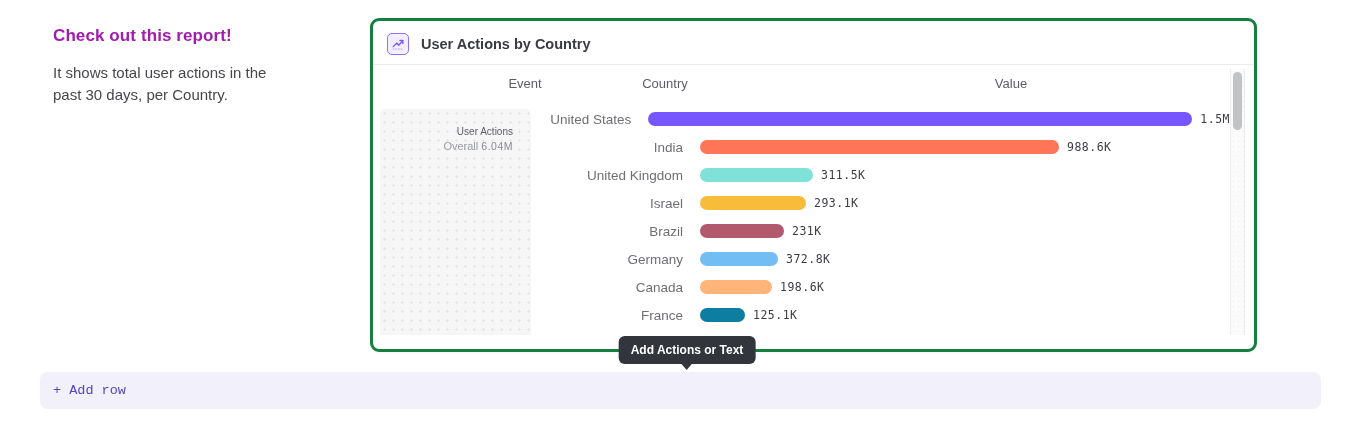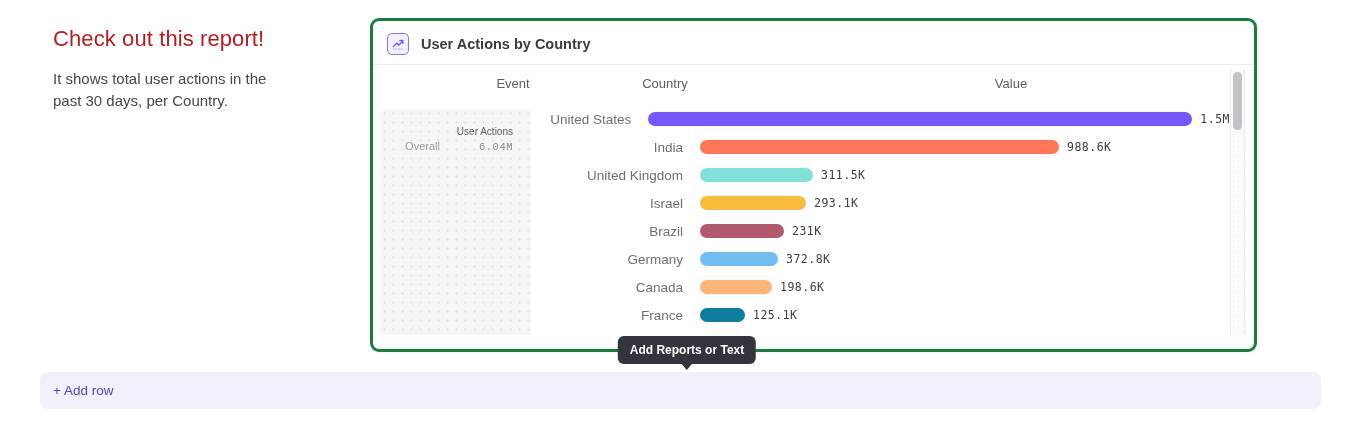--- a/index.html
+++ b/index.html
@@ -2,52 +2,52 @@
 <html><head>
 <meta charset="utf-8">
 <style>
   * { margin:0; padding:0; box-sizing:border-box; }
   html,body { width:1349px; height:436px; background:#ffffff; overflow:hidden;
               font-family:"Liberation Sans", sans-serif; }
   .page { position:relative; width:1349px; height:436px; background:#fff; }
 
   
   .intro { position:absolute; left:53px; top:26px; width:250px; }
-  .intro h1 { font-size:22px; font-weight:400; color:#b91c1c; letter-spacing:0.1px; }
+  .intro h1 { font-size:17px; font-weight:700; color:#a21caf; letter-spacing:0.1px; }
   .intro p { margin-top:16px; font-size:15px; line-height:1.47; color:#45474a; width:238px; }
 
   
   .report-card { position:absolute; left:370px; top:18px; width:887px; height:334px;
                  background:#fff; border:3px solid #15803d; border-radius:9px;
                  box-shadow:0 1px 2px rgba(0,0,0,0.03); }
   .card-header { padding:12px 14px 9px 14px; border-bottom:1px solid #ececee; }
   .title-row { display:flex; align-items:center; gap:12px; }
   .report-icon { display:inline-flex; align-items:center; justify-content:center;
                  width:22px; height:22px; background:#f3efff; border:1px solid #8f70ff;
                  border-radius:5px; }
   .card-title { font-size:14.5px; font-weight:700; color:#3a3b3e; }
   .card-subtitle { margin-top:5px; font-size:12.5px; color:#95969a; }
 
   .card-body { position:relative; height:270px; overflow:hidden;
                border-radius:0 0 9px 9px; }
   .col-header { position:absolute; top:11px; transform:translateX(-50%);
                 font-size:13px; color:#5d5e62; }
-  .col-event   { left:140px; }
+  .col-event   { left:152px; }
   .col-country { left:292px; }
   .col-value   { left:638px; }
 
   .event-cell { position:absolute; left:7px; top:44px; width:151px; bottom:0;
                 background-color:#f6f6f7;
                 background-image:radial-gradient(circle,#e6e6e8 1px,transparent 1.2px);
                 background-size:9px 9px;
                 border-radius:6px 6px 0 0; text-align:right; padding:17px 18px 0 0; }
   .event-name { font-size:10px; color:#606165; }
   .event-overall { margin-top:3px; font-size:11px; color:#9b9ca0; }
-  .event-overall .mono { font-family:Liberation Mono, monospace;
-                         color:#8a8b8f; letter-spacing:0.5px; font-size:10.5px;margin-left:36px; }
+  .event-overall .mono { font-family:Liberation Sans, sans-serif;
+                         color:#8a8b8f; letter-spacing:0.5px; font-size:10.5px; }
 
   .rows { position:absolute; left:0; top:40px; right:24px; }
   .chart-row { height:28px; display:flex; align-items:center; }
   .country-label { width:310px; text-align:right; font-size:13.5px; color:#6e6f73;
                    white-space:nowrap; }
   .bar { height:14px; border-radius:7px; margin-left:17px; flex:0 0 auto; }
   .value-label { margin-left:8px; font-family:"DejaVu Sans Mono","Liberation Mono",monospace;
                  font-size:11.5px; color:#3c3d40; letter-spacing:0.5px; white-space:nowrap; }
 
   .scroll-gutter { position:absolute; right:9px; top:4px; bottom:0; width:15px;
@@ -62,21 +62,21 @@
   .tooltip { position:absolute; left:687px; top:336px; transform:translateX(-50%);
              background:#32353c; color:#ffffff; font-size:12px; font-weight:700;
              padding:7px 12px; border-radius:6px; white-space:nowrap; z-index:5; }
   .tooltip-arrow { position:absolute; left:50%; bottom:-6px; margin-left:-6px;
                    width:0; height:0; border-left:6px solid transparent;
                    border-right:6px solid transparent; border-top:7px solid #32353c; }
 
   
   .add-row-bar { position:absolute; left:40px; top:372px; width:1281px; height:37px;
                  background:#f2f0fa; border-radius:8px; display:flex; align-items:center;
-                 padding-left:13px; cursor:pointer; }
+                 padding-left:13px; cursor:pointer;font-family:Liberation Mono, monospace; }
   .add-row-label { font-size:13.5px; font-weight:500; color:#5246bd; }
 </style>
 </head>
 <body>
 
 <div class="page">
 
   <section class="intro">
     <h1>Check out this report!</h1>
     <p>It shows total user actions in the past 30 days, per Country.</p>
@@ -152,21 +152,21 @@
           </div>
         </div>
 
       <div class="scroll-gutter">
         <div class="scroll-thumb"></div>
       </div>
     </div>
   </section>
 
   <div class="tooltip">
-    <span>Add Reports or Text</span>
+    <span>Add Actions or Text</span>
     <span class="tooltip-arrow"></span>
   </div>
 
   <div class="add-row-bar">
     <span class="add-row-label">+ Add row</span>
   </div>
 
 </div>
 
 </body></html>

